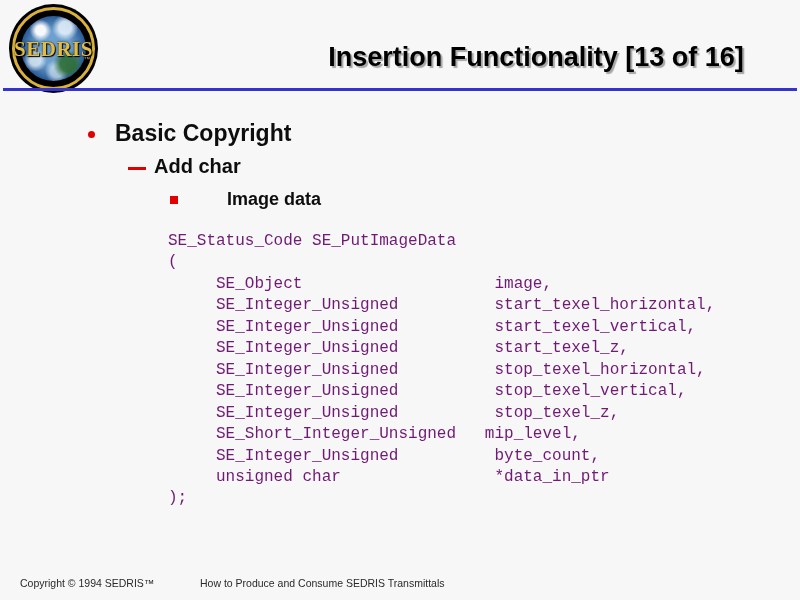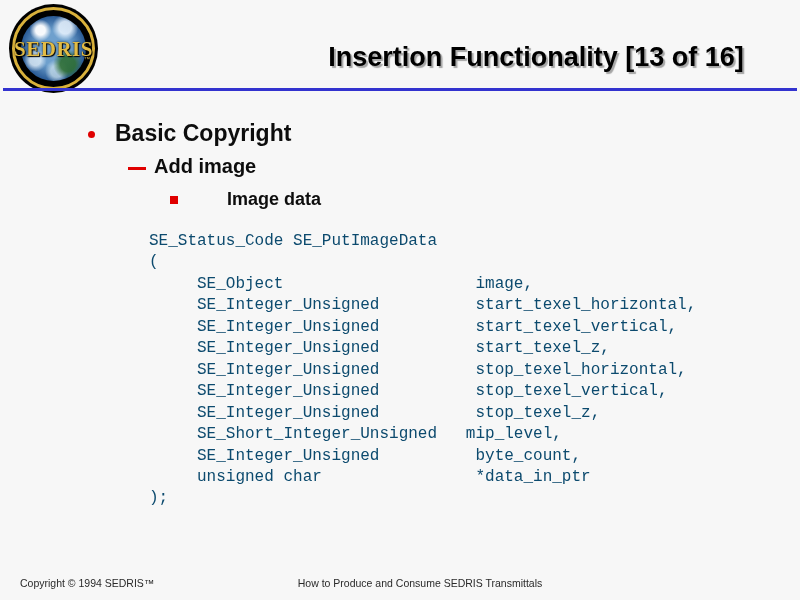--- a/index.html
+++ b/index.html
@@ -119,42 +119,42 @@
     font-size: 18px;
     font-weight: bold;
     color: #0d0d0d;
     white-space: nowrap;
     margin-left: 41px;
   }
 
   
   .code {
     position: absolute;
-    left: 149px; top: 231px;
+    left: 168px; top: 231px;
     margin: 0;
     font-family: "Liberation Mono", "DejaVu Sans Mono", monospace;
     font-size: 16px;
     line-height: 21.45px;
-    color: #0c4a6e;
+    color: #701a75;
     white-space: pre;
   }
 
   
   .footer-copyright {
     position: absolute;
     left: 20px; top: 577px;
     font-size: 10.5px;
     color: #2a2a2a;
     white-space: nowrap;
   }
   .footer-center {
     position: absolute;
     left: 200px; top: 577px;
     width: 440px;
-    text-align: center;
+    text-align: left;
     font-size: 10.5px;
     color: #2a2a2a;
     white-space: nowrap;
   }
   .footer-date {
     position: absolute;
     right: 87px; top: 577px;
     font-size: 10.5px;
     color: #2a2a2a;
     white-space: nowrap;
@@ -179,21 +179,21 @@
     <div class="logo-tm">™</div>
   </div>
 
   <div class="title">Insertion Functionality [13 of 16]</div>
   <div class="title-rule"></div>
 
   <div class="b1-marker"></div>
   <div class="b1-text">Basic Copyright</div>
 
   <div class="b2-marker"></div>
-  <div class="b2-text">Add image</div>
+  <div class="b2-text">Add char</div>
 
   <div class="b3-marker"></div>
   <div class="b3-text">Image data</div>
 
   <pre class="code">SE_Status_Code SE_PutImageData
 (
      SE_Object                    image,
      SE_Integer_Unsigned          start_texel_horizontal,
      SE_Integer_Unsigned          start_texel_vertical,
      SE_Integer_Unsigned          start_texel_z,

